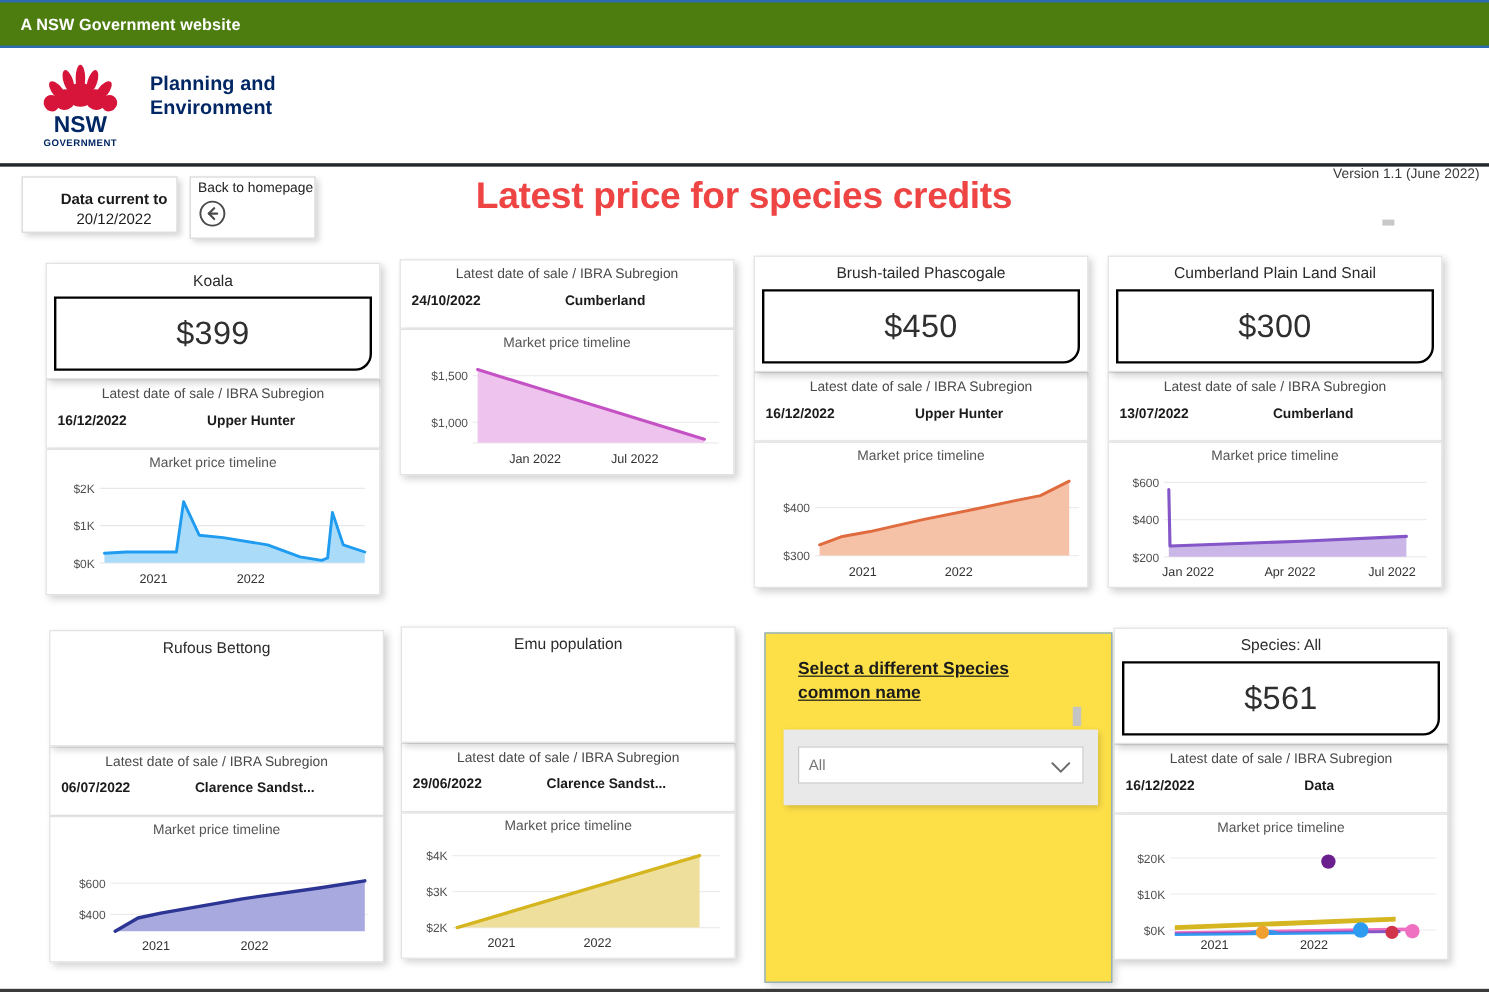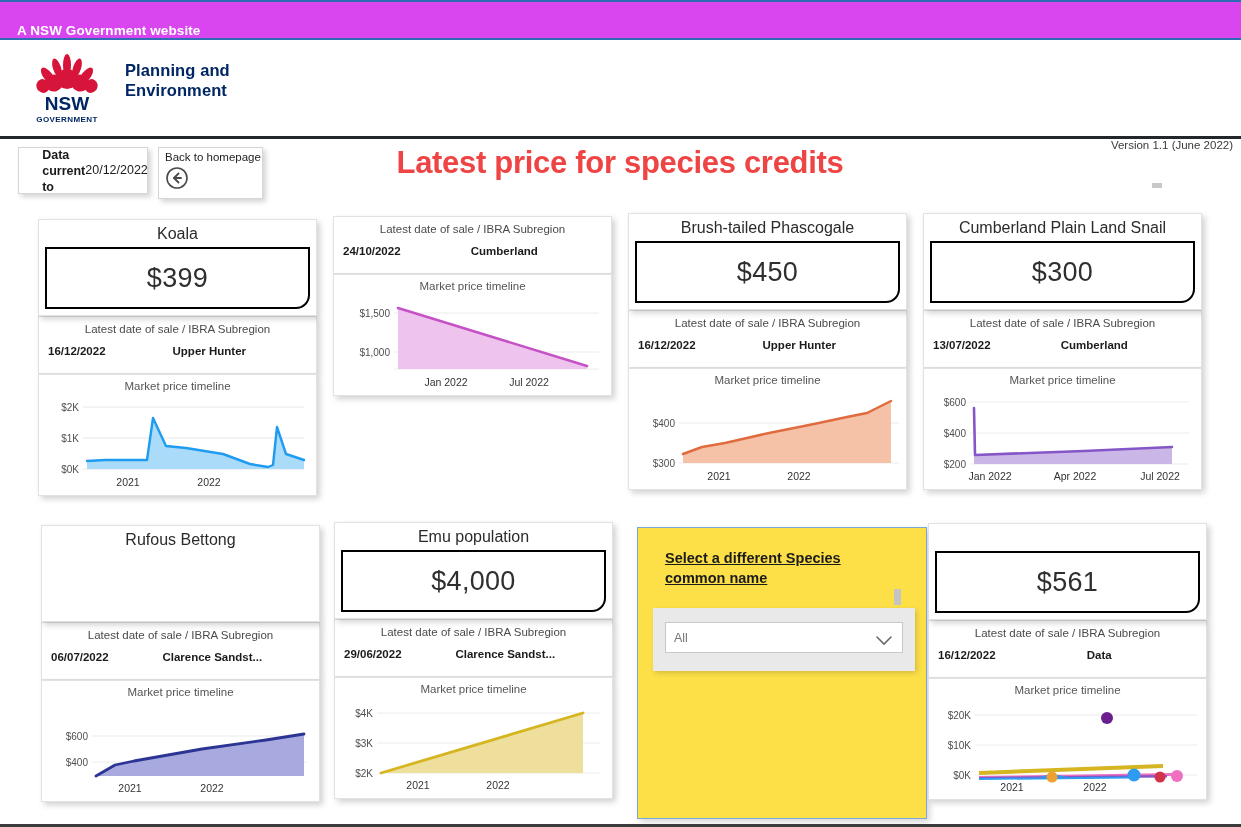--- a/index.html
+++ b/index.html
@@ -13,26 +13,26 @@
     font-family: "Liberation Sans", sans-serif;
     overflow: hidden;
     position: relative;
   }
 
   
   .gov-bar {
     position: absolute;
     left: 0; top: 0;
     width: 1241px; height: 40px;
-    background: #d946ef;
+    background: #4d7c0f;
     border-top: 2px solid #2d6cb5;
     border-bottom: 2px solid #2d6cb5;
     box-sizing: border-box;
     display: flex;
-    align-items: flex-end;
+    align-items: center;
   }
   .gov-bar-text {
     color: #ffffff;
     font-size: 13.5px;
     font-weight: bold;
     margin-left: 17px;
     letter-spacing: 0.1px;
   }
 
   
@@ -96,23 +96,23 @@
     position: absolute;
     background: #ffffff;
     border: 1px solid #d6d6d6;
     box-shadow: 3px 3px 5px rgba(0,0,0,0.17);
     box-sizing: border-box;
   }
   .tile-data {
     left: 18px; top: 8px;
     width: 130px; height: 47px;
     display: flex;
-    flex-direction: row;
+    flex-direction: column;
     align-items: center;
-    justify-content: center;
+    justify-content: flex-end;
     padding-left: 24px;
   }
   .tile-data .lbl {
     font-size: 12.5px;
     font-weight: bold;
     color: #1b1b1b;
     line-height: 16px;
   }
   .tile-data .val {
     font-size: 12.5px;
@@ -144,21 +144,21 @@
     box-shadow: 3px 3px 6px rgba(0,0,0,0.18);
     box-sizing: border-box;
   }
   .panel-head {
     height: 97px;
     padding: 2px 6px 0 6px;
     position: relative;
   }
   .sp-name {
     text-align: center;
-    font-size: 16px;
+    font-size: 13px;
     color: #2b2b2b;
     line-height: 24px;
     white-space: nowrap;
     overflow: hidden;
   }
   .price-box {
     position: absolute;
     left: 6px; right: 6px;
     top: 27px;
     height: 62px;
@@ -506,23 +506,20 @@
           <text x="88" y="92" text-anchor="middle">2021</text>
           <text x="170" y="92" text-anchor="middle">2022</text>
         </g>
       </svg>
     </div>
   </div>
 
   <div class="card" style="left:334px; top:383px;">
     <div class="panel panel-head">
       <div class="sp-name">Emu population</div>
-      <div class="price-box">
-        <span class="price">$4,000</span>
-      </div>
     </div>
     <div class="panel panel-meta">
       <div class="meta-title">Latest date of sale / IBRA Subregion</div>
       <div class="meta-row">
         <span class="meta-date">29/06/2022</span>
         <span class="meta-region">Clarence Sandst...</span>
       </div>
     </div>
     <div class="panel panel-chart">
       <div class="chart-title">Market price timeline</div>
@@ -557,20 +554,21 @@
           <svg width="18" height="12" viewBox="0 0 18 12">
             <path d="M2 2 L9 9 L16 2" fill="none" stroke="#6b6b6b" stroke-width="1.6" stroke-linecap="round"></path>
           </svg>
         </span>
       </div>
     </div>
   </div>
 
   <div class="card" style="left:928px; top:384px;">
     <div class="panel panel-head">
+      <div class="sp-name">Species: All</div>
       <div class="price-box">
         <span class="price">$561</span>
       </div>
     </div>
     <div class="panel panel-meta">
       <div class="meta-title">Latest date of sale / IBRA Subregion</div>
       <div class="meta-row">
         <span class="meta-date">16/12/2022</span>
         <span class="meta-region">Data</span>
       </div>

